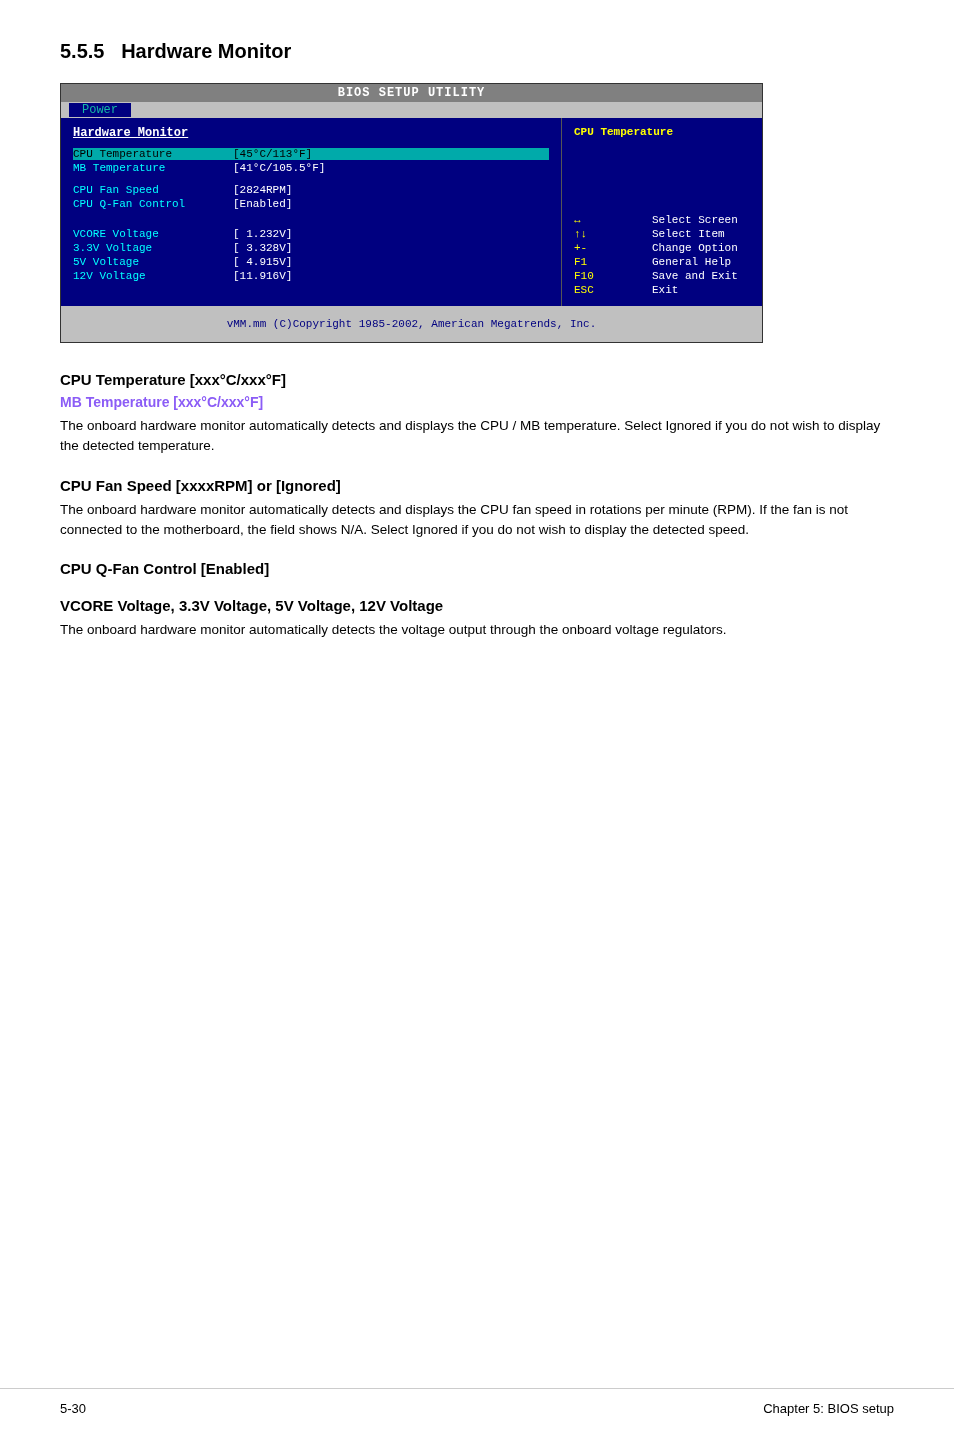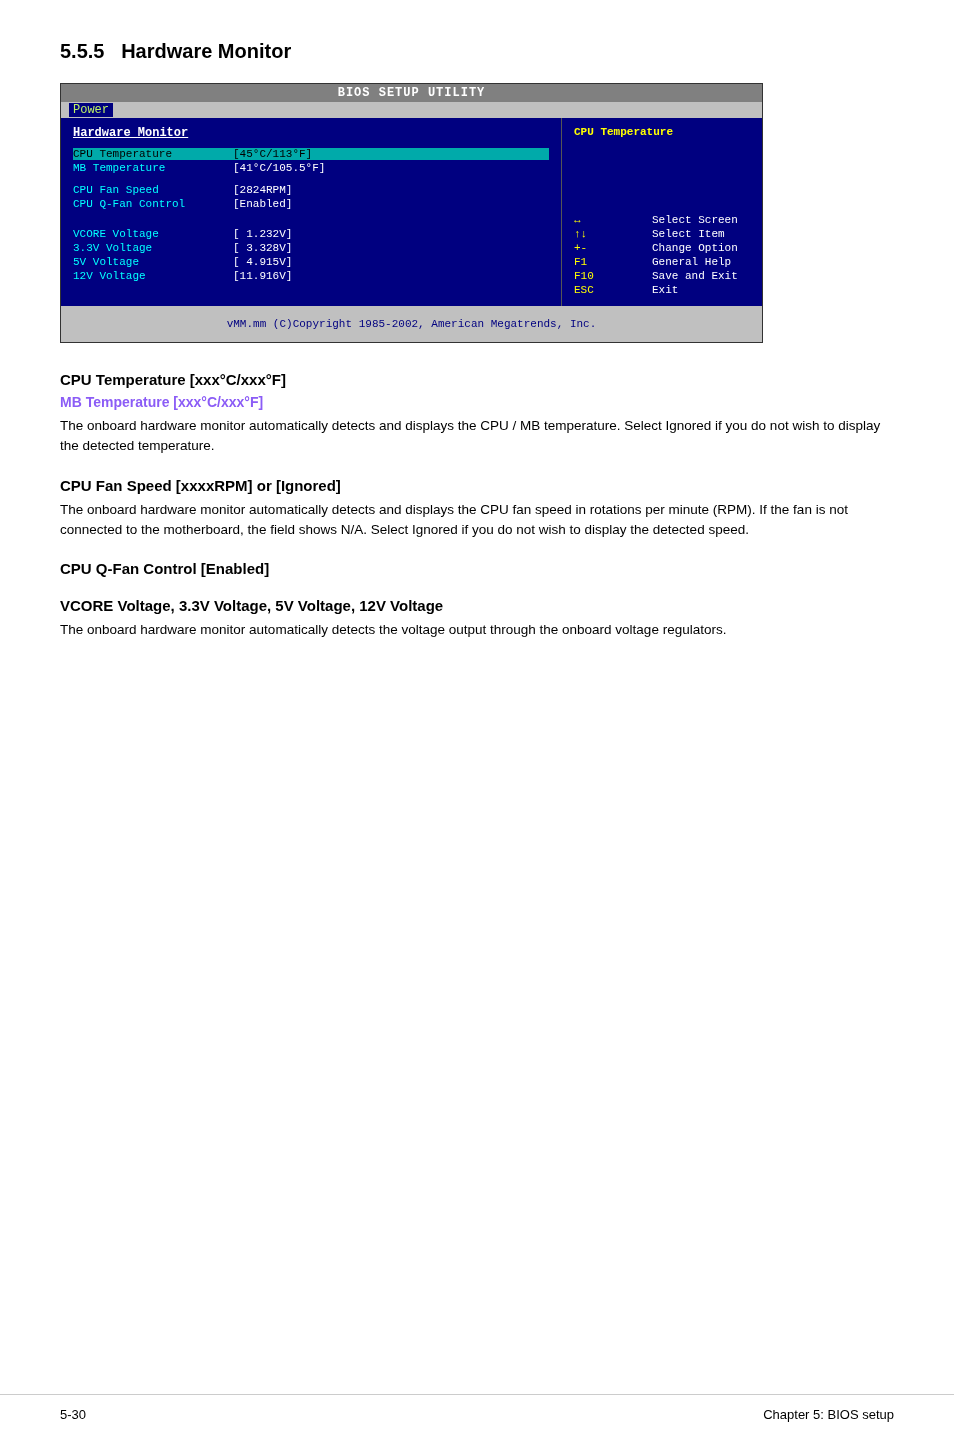--- a/index.html
+++ b/index.html
@@ -45,22 +45,22 @@
     .bios-menu-bar {
       background: #c0c0c0;
       color: #000;
       padding: 1px 8px;
       font-family: 'Courier New', Courier, monospace;
       font-size: 12px;
     }
 
     .bios-menu-bar .selected {
       background: #000080;
-      color: #bef264;
-      padding: 0 4px;
+      color: #14b8a6;
+      padding: 0 13px;
     }
 
     .bios-content {
       display: flex;
       flex-direction: row;
       padding: 0;
     }
 
     .bios-left {
       flex: 1;
@@ -160,21 +160,21 @@
     .body-text {
       font-size: 13.5px;
       line-height: 1.5;
       color: #000;
       margin-bottom: 4px;
     }
 
     
     .page-footer {
       position: fixed;
-      bottom: 4px;
+      bottom: 10px;
       left: 0;
       right: 0;
       height: 40px;
       display: flex;
       align-items: center;
       justify-content: space-between;
       padding: 0 60px;
       border-top: 1px solid #ccc;
       background: #fff;
       font-size: 13px;

